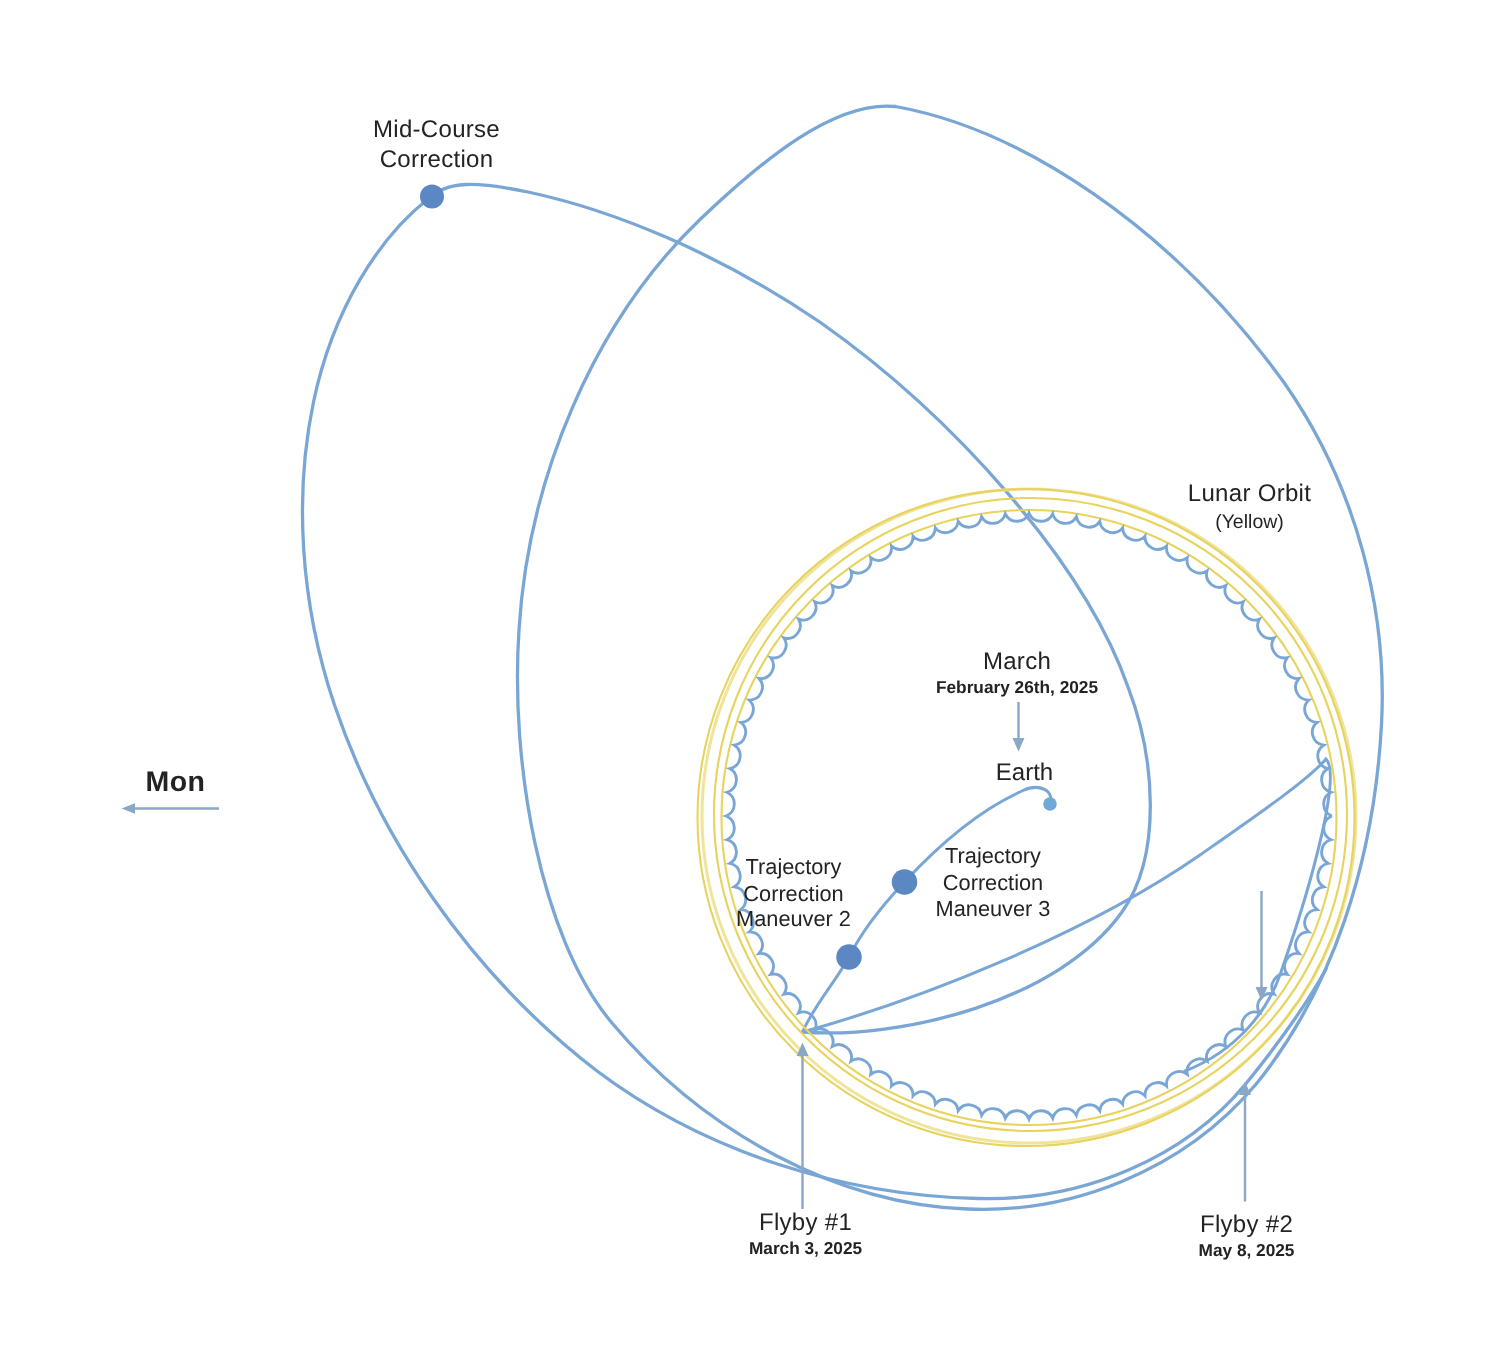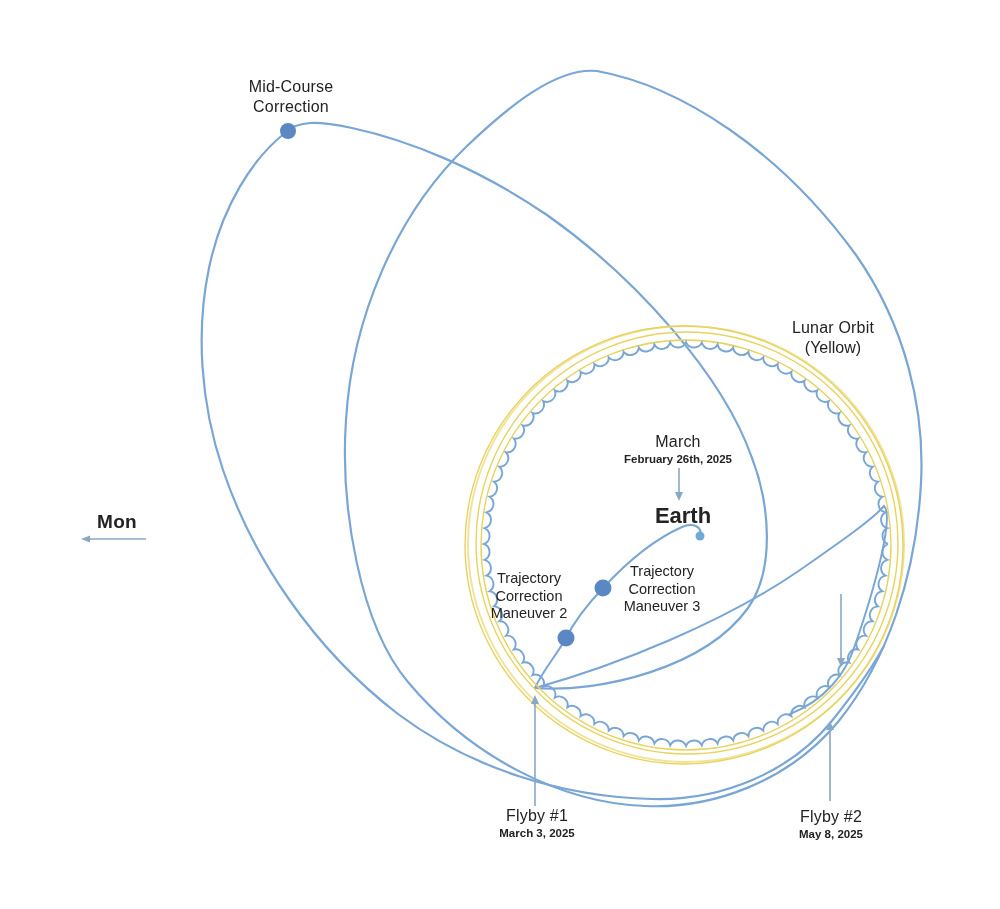--- a/index.html
+++ b/index.html
@@ -14,23 +14,23 @@
   .yellow.light{stroke:var(--lunar-orbit-yellow-light,#f0e49c);stroke-width:2;}
   .scallop{fill:none;stroke:var(--trajectory-blue,#79a6d4);stroke-width:1.9;}
   .dot{fill:var(--maneuver-dot-blue,#5b87c2);}
   .earthdot{fill:var(--earth-dot-blue,#70a8d8);}
   .arrowline{stroke:var(--arrow-blue,#8aa7c6);stroke-width:1.6;fill:none;}
   .arrowhead{fill:var(--arrow-blue,#8aa7c6);}
   .lbl{position:absolute;transform:translate(-50%,-50%);text-align:center;white-space:nowrap;line-height:1.22;}
   .lbl .big{font-size:16px;font-weight:500;letter-spacing:.2px;}
   .lbl .med{font-size:14.5px;font-weight:500;}
   .lbl .small{font-size:11.5px;font-weight:700;text-align:right;}
-  .lbl .tiny{font-size:16px;font-weight:500;}
+  .lbl .tiny{font-size:13px;font-weight:500;}
   .sun-label{font-size:19px;font-weight:800;letter-spacing:.3px;}
-  .earth-label{font-size:22px;font-weight:700;}
+  .earth-label{font-size:16px;font-weight:400;}
 </style>
 </head>
 <body>
 
 <div class="stage">
 
   <svg class="traj" width="1000" height="909" viewBox="0 0 1000 909">
 
     <path class="curve" d="M 597 71
          C 680 86 780 150 856 255

